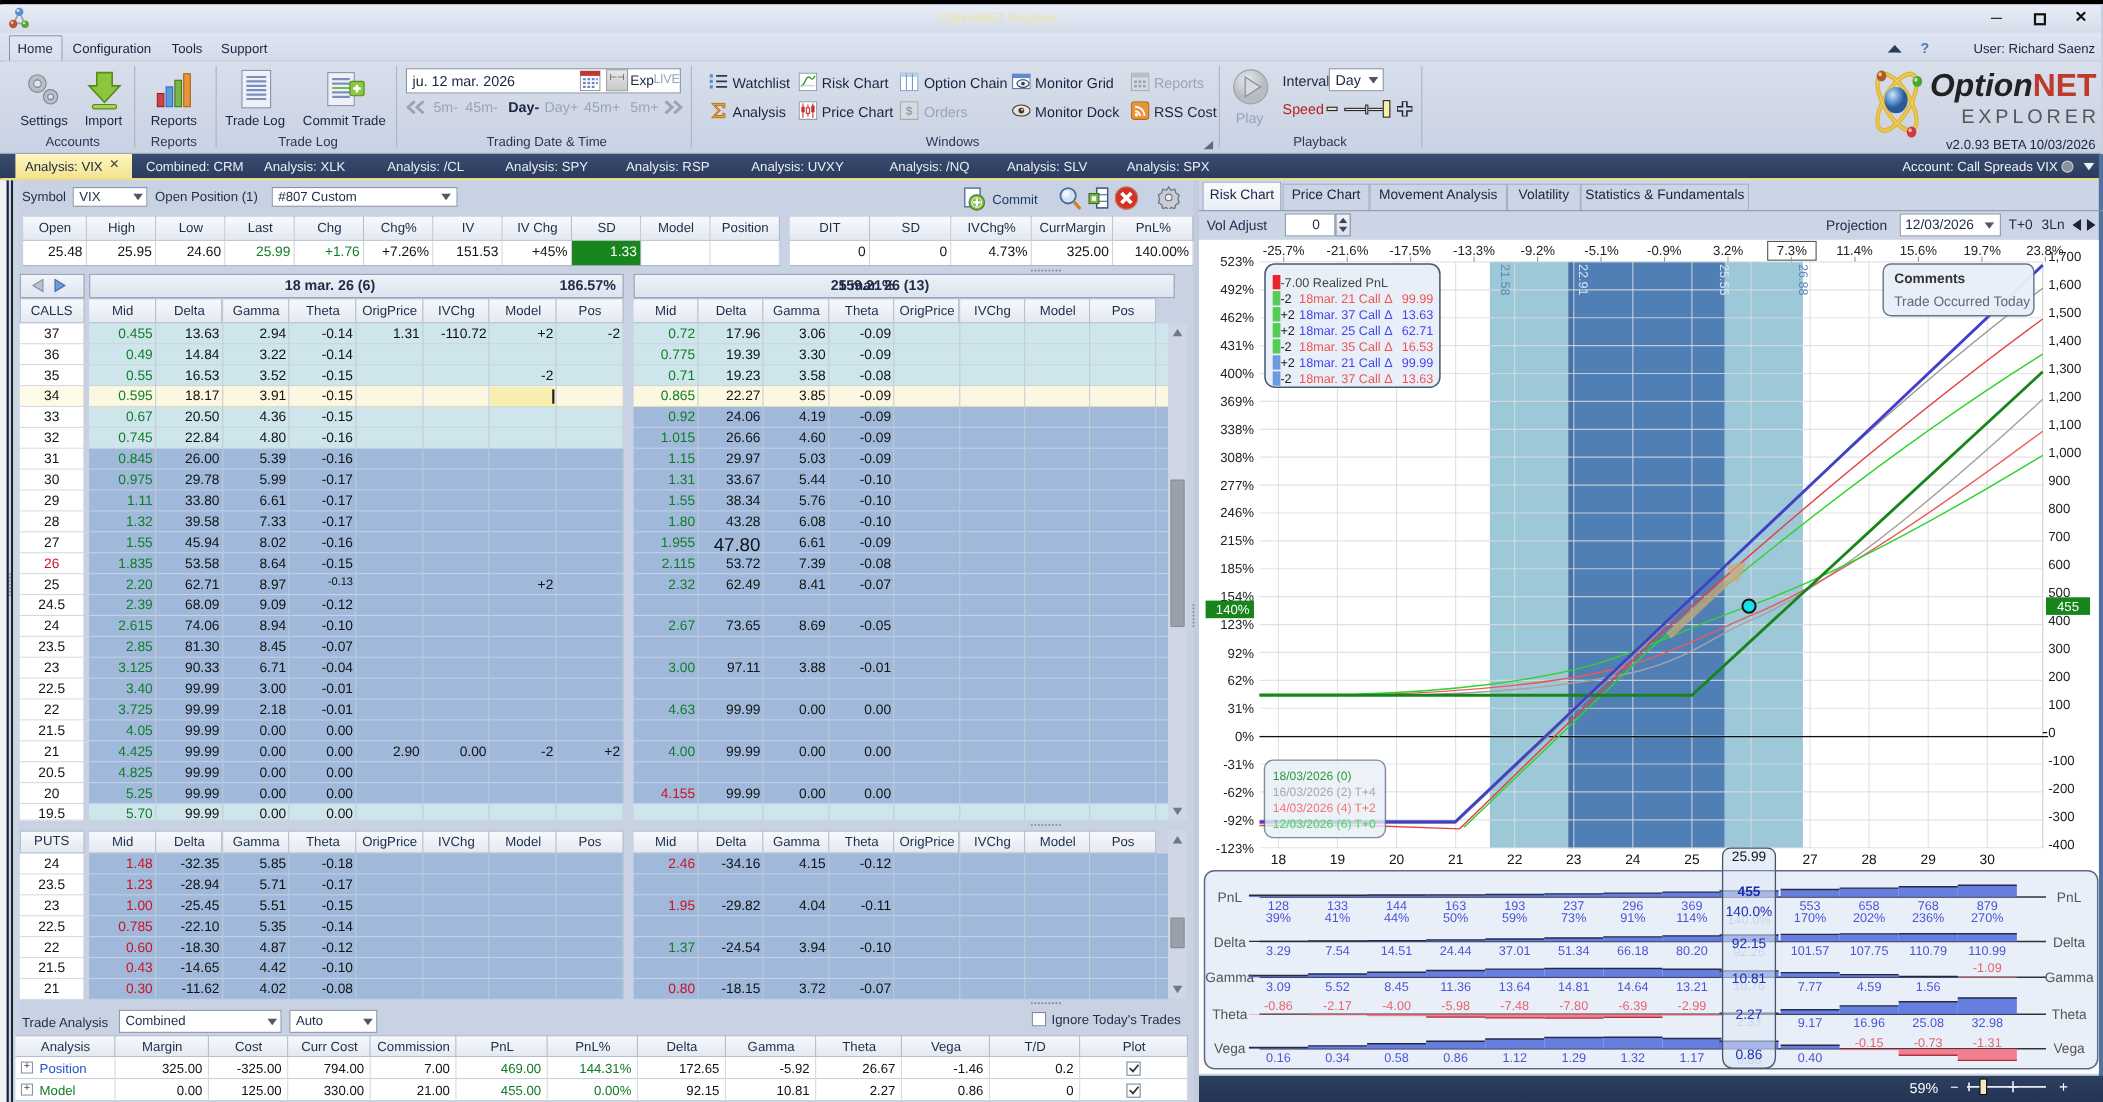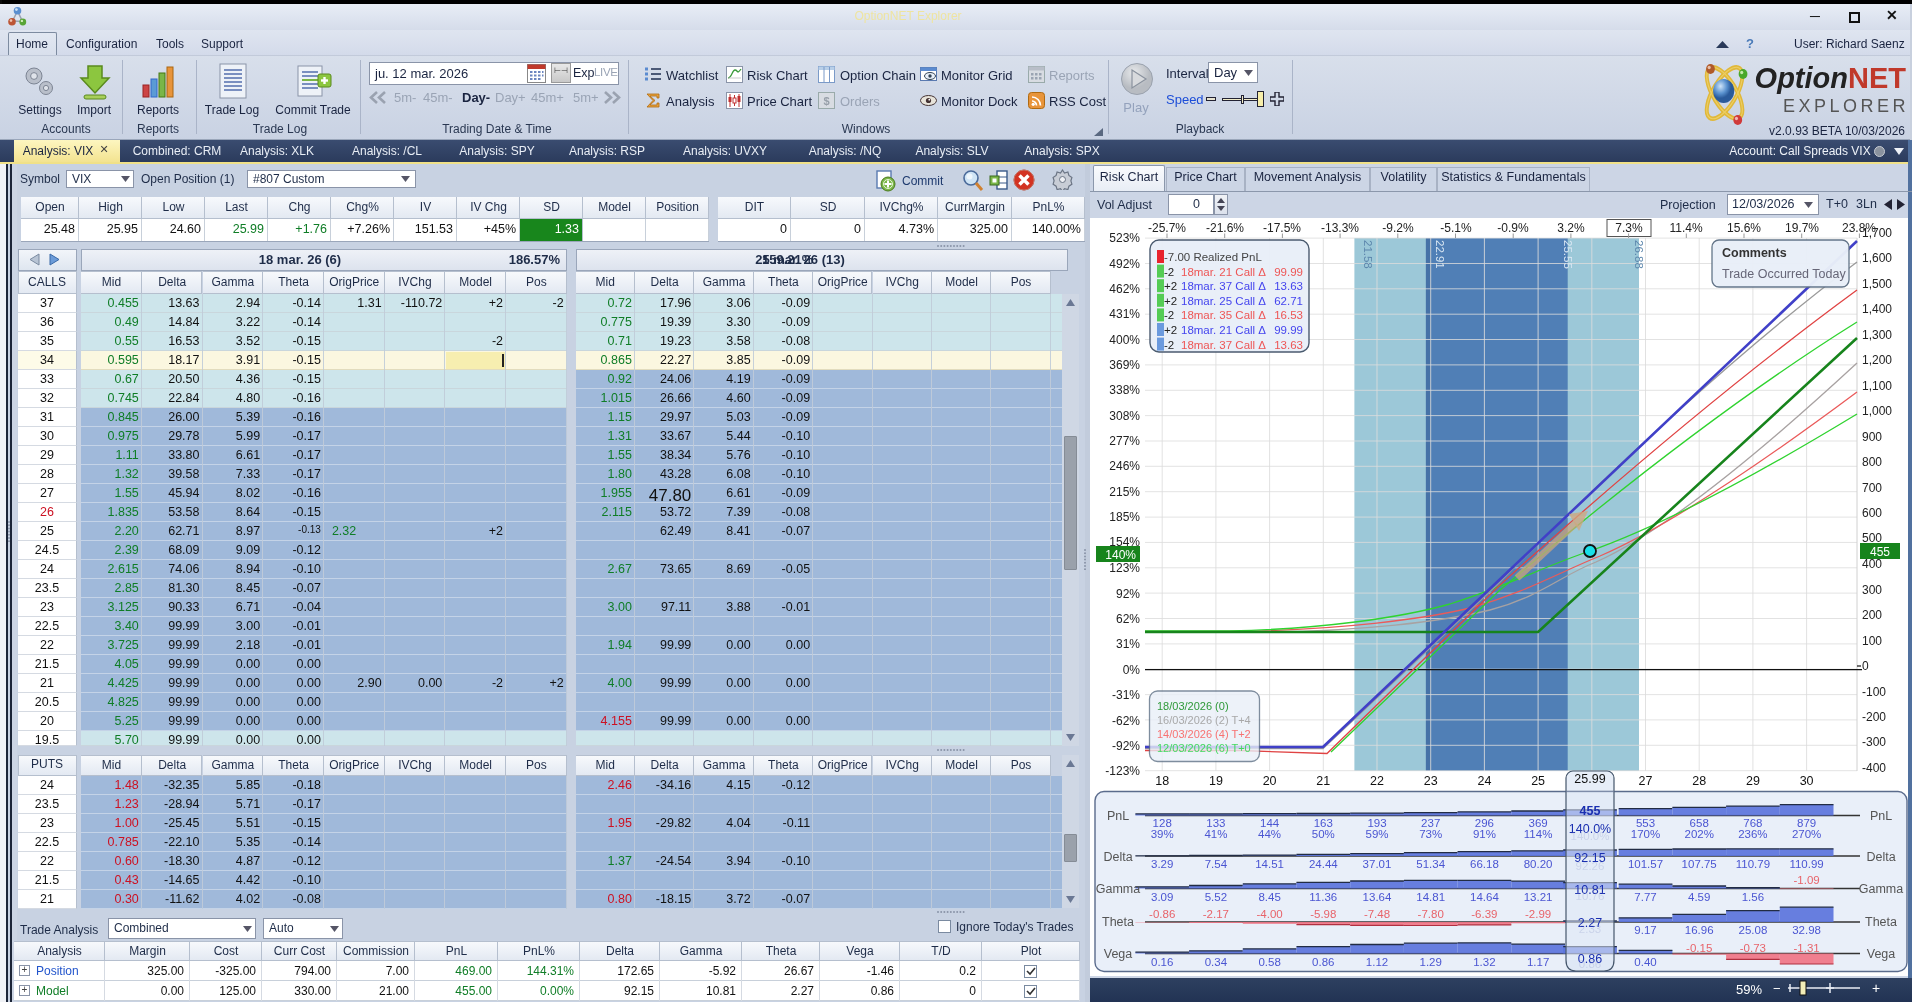--- a/index.html
+++ b/index.html
@@ -232,21 +232,21 @@
     </defs>
 <polygon points="12,8 26,17 12,26" fill="#d8dadd" stroke="#8a929e" stroke-width="1.2"></polygon>
 </svg>
 <div class="tx" style="left:986px;width:300px;text-align:center;top:100px;font-size:13px;color:#94a2bc;">Play</div>
 <div class="tx" style="left:1166px;top:66px;font-size:13px;color:#1a2440;">Interval</div>
 <div class="abs" style="left:1208px;top:62px;width:50px;height:21px;background:#fff;border:1px solid #8a94a8"></div>
 <div class="tx" style="left:1214px;top:65px;font-size:13px;color:#1a2440;">Day</div>
 <svg class="abs" style="left:1244px;top:70px" width="9" height="6">
     <polygon points="0,0 9,0 4.5,6" fill="#556"></polygon>
   </svg>
-<div class="tx" style="left:1166px;top:92px;font-size:13px;color:#1d4ed8;">Speed</div>
+<div class="tx" style="left:1166px;top:92px;font-size:13px;color:#b91c1c;">Speed</div>
 <div class="abs" style="left:1206px;top:97px;width:10px;height:4px;background:#e8e4d0;border:1px solid #223"></div>
 <div class="abs" style="left:1222px;top:97.5px;width:42px;height:3.5px;background:#f2edc8;border:1px solid #223"></div>
 <div class="abs" style="left:1241px;top:94.5px;width:3px;height:9px;background:#f2edc8;border:1px solid #223"></div>
 <div class="abs" style="left:1257px;top:91px;width:7px;height:16px;background:#f7eeaa;border:1px solid #223"></div>
 <svg class="abs" style="left:1270px;top:92px" width="14" height="14">
     <path d="M5 0 h4 v5 h5 v4 h-5 v5 h-4 v-5 h-5 v-4 h5 z" fill="none" stroke="#223" stroke-width="1.4"></path>
   </svg>
 <div class="tx" style="left:1050px;width:300px;text-align:center;top:122px;font-size:12px;color:#2a3852;">Playback</div>
 <svg class="abs" style="left:1692px;top:58px" width="66" height="72" viewBox="0 0 75 72" preserveAspectRatio="none">
 <defs>
@@ -1011,21 +1011,21 @@
 <div class="tx" style="left:510.1px;width:300px;text-align:right;top:505.0px;font-size:12.5px;color:#111;">-0.08</div>
 <div class="abs" style="left:575.5px;top:521.5px;width:486.50000000000006px;height:19px;background:#a0b9da;border-bottom:1px solid #c4d3e7"></div>
 <div class="abs" style="left:633.9px;top:521.5px;width:1px;height:19px;background:#c0cbd8;opacity:0.9"></div>
 <div class="abs" style="left:693.3px;top:521.5px;width:1px;height:19px;background:#c0cbd8;opacity:0.9"></div>
 <div class="abs" style="left:752.7px;top:521.5px;width:1px;height:19px;background:#c0cbd8;opacity:0.9"></div>
 <div class="abs" style="left:812.1px;top:521.5px;width:1px;height:19px;background:#c0cbd8;opacity:0.9"></div>
 <div class="abs" style="left:871.5px;top:521.5px;width:1px;height:19px;background:#c0cbd8;opacity:0.9"></div>
 <div class="abs" style="left:930.9px;top:521.5px;width:1px;height:19px;background:#c0cbd8;opacity:0.9"></div>
 <div class="abs" style="left:990.3px;top:521.5px;width:1px;height:19px;background:#c0cbd8;opacity:0.9"></div>
 <div class="abs" style="left:1049.7px;top:521.5px;width:1px;height:19px;background:#c0cbd8;opacity:0.9"></div>
-<div class="tx" style="left:331.9px;width:300px;text-align:left;top:524.0px;font-size:12.5px;color:#0f7d26;">2.32</div>
+<div class="tx" style="left:331.9px;width:300px;text-align:right;top:524.0px;font-size:12.5px;color:#0f7d26;">2.32</div>
 <div class="tx" style="left:391.29999999999995px;width:300px;text-align:right;top:524.0px;font-size:12.5px;color:#111;">62.49</div>
 <div class="tx" style="left:450.70000000000005px;width:300px;text-align:right;top:524.0px;font-size:12.5px;color:#111;">8.41</div>
 <div class="tx" style="left:510.1px;width:300px;text-align:right;top:524.0px;font-size:12.5px;color:#111;">-0.07</div>
 <div class="abs" style="left:575.5px;top:540.5px;width:486.50000000000006px;height:19px;background:#a0b9da;border-bottom:1px solid #c4d3e7"></div>
 <div class="abs" style="left:633.9px;top:540.5px;width:1px;height:19px;background:#c0cbd8;opacity:0.9"></div>
 <div class="abs" style="left:693.3px;top:540.5px;width:1px;height:19px;background:#c0cbd8;opacity:0.9"></div>
 <div class="abs" style="left:752.7px;top:540.5px;width:1px;height:19px;background:#c0cbd8;opacity:0.9"></div>
 <div class="abs" style="left:812.1px;top:540.5px;width:1px;height:19px;background:#c0cbd8;opacity:0.9"></div>
 <div class="abs" style="left:871.5px;top:540.5px;width:1px;height:19px;background:#c0cbd8;opacity:0.9"></div>
 <div class="abs" style="left:930.9px;top:540.5px;width:1px;height:19px;background:#c0cbd8;opacity:0.9"></div>
@@ -1077,21 +1077,21 @@
 <div class="abs" style="left:1049.7px;top:616.5px;width:1px;height:19px;background:#c0cbd8;opacity:0.9"></div>
 <div class="abs" style="left:575.5px;top:635.5px;width:486.50000000000006px;height:19px;background:#a0b9da;border-bottom:1px solid #c4d3e7"></div>
 <div class="abs" style="left:633.9px;top:635.5px;width:1px;height:19px;background:#c0cbd8;opacity:0.9"></div>
 <div class="abs" style="left:693.3px;top:635.5px;width:1px;height:19px;background:#c0cbd8;opacity:0.9"></div>
 <div class="abs" style="left:752.7px;top:635.5px;width:1px;height:19px;background:#c0cbd8;opacity:0.9"></div>
 <div class="abs" style="left:812.1px;top:635.5px;width:1px;height:19px;background:#c0cbd8;opacity:0.9"></div>
 <div class="abs" style="left:871.5px;top:635.5px;width:1px;height:19px;background:#c0cbd8;opacity:0.9"></div>
 <div class="abs" style="left:930.9px;top:635.5px;width:1px;height:19px;background:#c0cbd8;opacity:0.9"></div>
 <div class="abs" style="left:990.3px;top:635.5px;width:1px;height:19px;background:#c0cbd8;opacity:0.9"></div>
 <div class="abs" style="left:1049.7px;top:635.5px;width:1px;height:19px;background:#c0cbd8;opacity:0.9"></div>
-<div class="tx" style="left:331.9px;width:300px;text-align:right;top:638.0px;font-size:12.5px;color:#0f7d26;">1.94</div>
+<div class="tx" style="left:331.9px;width:300px;text-align:right;top:638.0px;font-size:12.5px;color:#0f7d26;">4.63</div>
 <div class="tx" style="left:391.29999999999995px;width:300px;text-align:right;top:638.0px;font-size:12.5px;color:#111;">99.99</div>
 <div class="tx" style="left:450.70000000000005px;width:300px;text-align:right;top:638.0px;font-size:12.5px;color:#111;">0.00</div>
 <div class="tx" style="left:510.1px;width:300px;text-align:right;top:638.0px;font-size:12.5px;color:#111;">0.00</div>
 <div class="abs" style="left:575.5px;top:654.5px;width:486.50000000000006px;height:19px;background:#a0b9da;border-bottom:1px solid #c4d3e7"></div>
 <div class="abs" style="left:633.9px;top:654.5px;width:1px;height:19px;background:#c0cbd8;opacity:0.9"></div>
 <div class="abs" style="left:693.3px;top:654.5px;width:1px;height:19px;background:#c0cbd8;opacity:0.9"></div>
 <div class="abs" style="left:752.7px;top:654.5px;width:1px;height:19px;background:#c0cbd8;opacity:0.9"></div>
 <div class="abs" style="left:812.1px;top:654.5px;width:1px;height:19px;background:#c0cbd8;opacity:0.9"></div>
 <div class="abs" style="left:871.5px;top:654.5px;width:1px;height:19px;background:#c0cbd8;opacity:0.9"></div>
 <div class="abs" style="left:930.9px;top:654.5px;width:1px;height:19px;background:#c0cbd8;opacity:0.9"></div>

